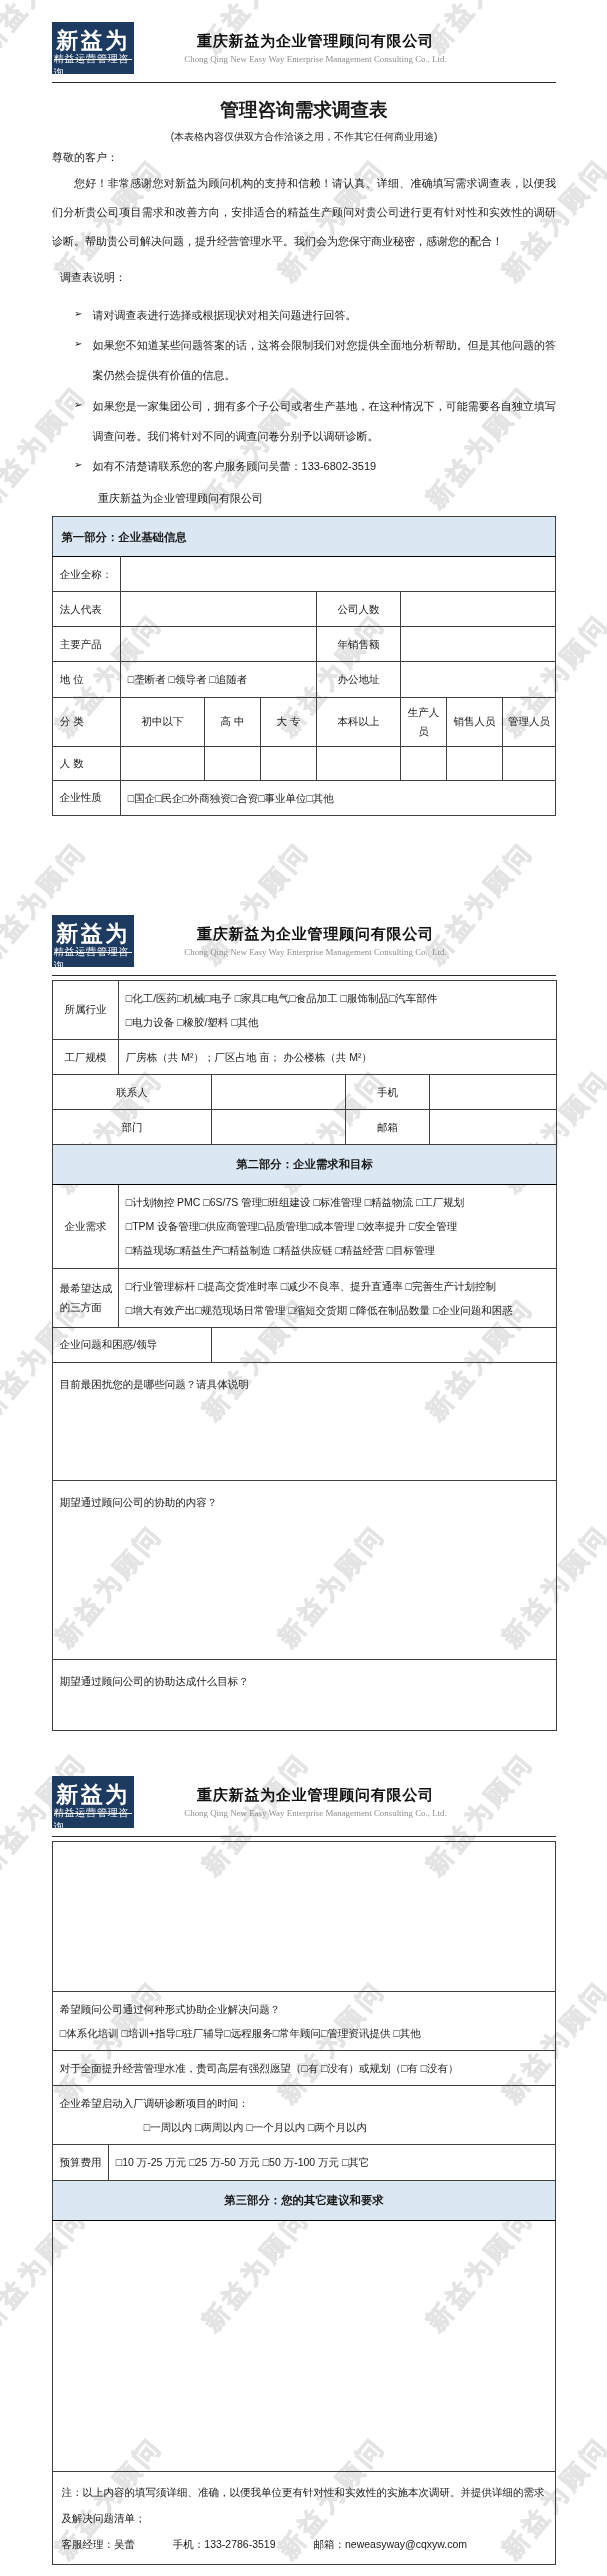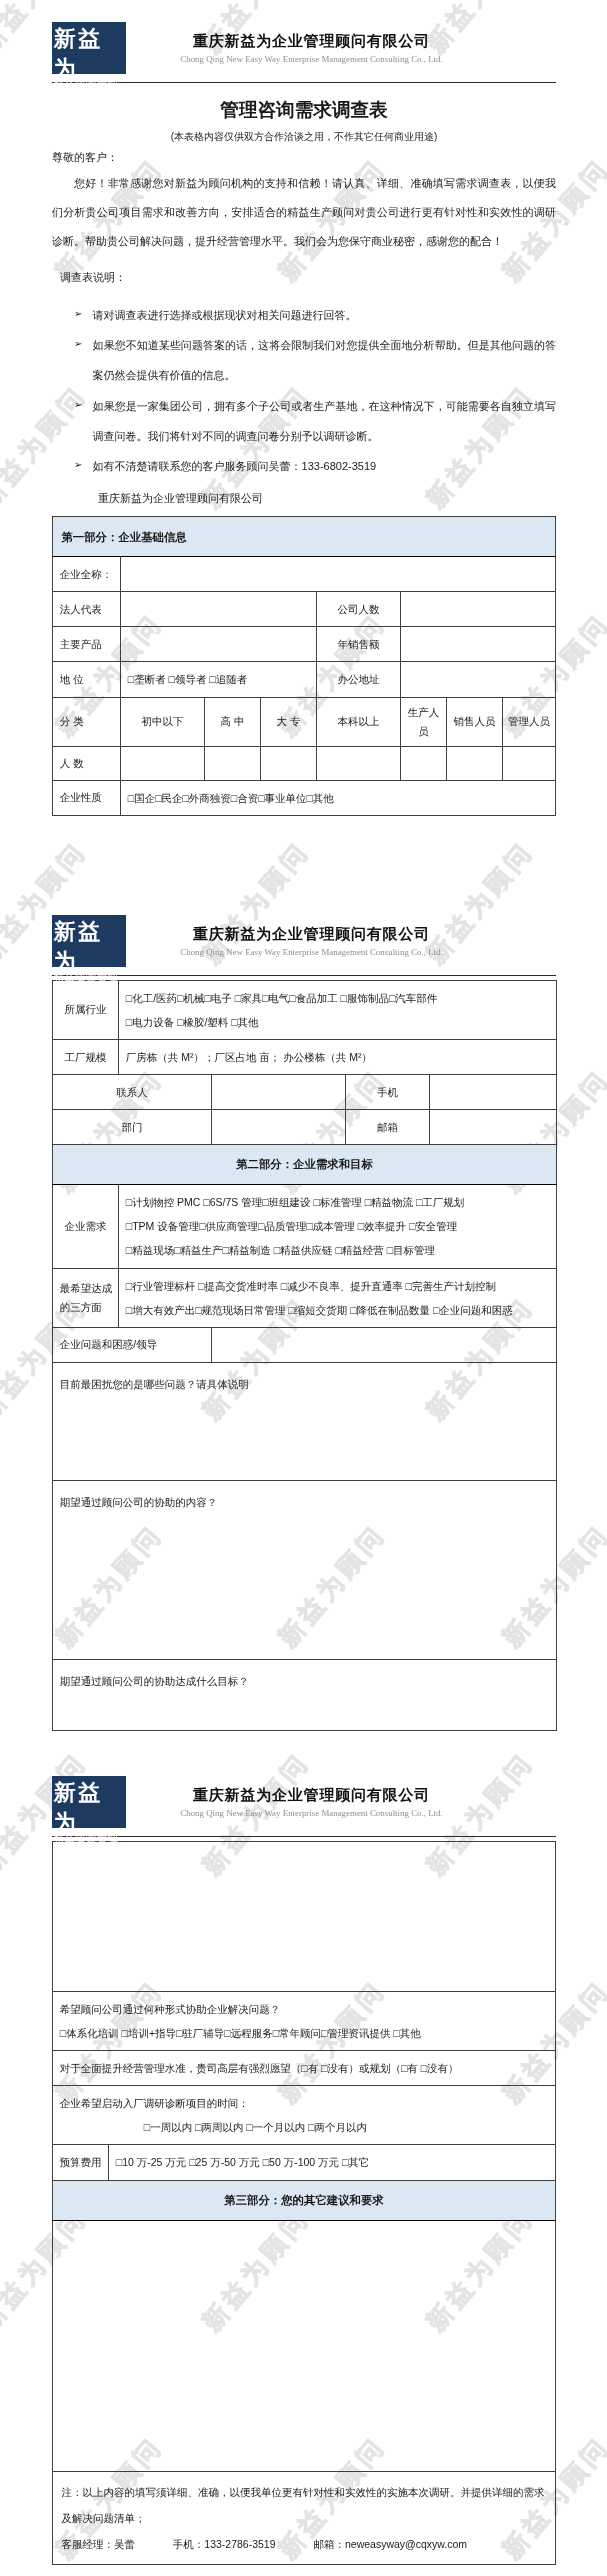--- a/index.html
+++ b/index.html
@@ -9,21 +9,21 @@
   #watermark{position:absolute;inset:0;z-index:0;pointer-events:none;}
   .wm{position:absolute;transform:rotate(-50deg);font-size:25px;font-weight:bold;letter-spacing:5px;
       color:transparent;-webkit-text-stroke:1.1px #e4e4e4;white-space:nowrap;}
   
   .page{position:relative;z-index:1;padding:0 52px;box-sizing:border-box;}
   .p1{height:890px;padding-top:22px;}
   .p2{height:861px;padding-top:25px;}
   .p3{height:825px;padding-top:25px;}
   
   .page-header{display:flex;align-items:center;border-bottom:1.7px solid #2b2b2b;padding-bottom:8.4px;}
-  .logo{width:74px;height:52px;background:#1d3a60;color:#fff;display:flex;flex-direction:column;
+  .logo{width:82px;height:52px;background:#1d3a60;color:#fff;display:flex;flex-direction:column;
         box-sizing:border-box;flex:0 0 auto;padding:1.7px;}
   .logo-main{flex:1;display:flex;align-items:center;justify-content:center;font-size:22px;
              font-weight:bold;letter-spacing:2.5px;border-bottom:1.7px solid #fff;}
   .logo-sub{height:12.7px;display:flex;align-items:center;justify-content:center;font-size:10px;letter-spacing:0.8px;}
   .header-text{flex:1;text-align:center;padding-right:59px;}
   .company-cn{font-size:15px;font-weight:600;letter-spacing:0.8px;color:#111;}
   .company-en{font-size:8.9px;color:#8f8f8f;font-family:"Liberation Serif",serif;margin-top:3.4px;}
   
   .doc-title{text-align:center;font-size:18.6px;font-weight:bold;margin:13.5px 0 6.8px;}
   .doc-subtitle{text-align:center;font-size:10px;margin-bottom:6px;color:#222;}

